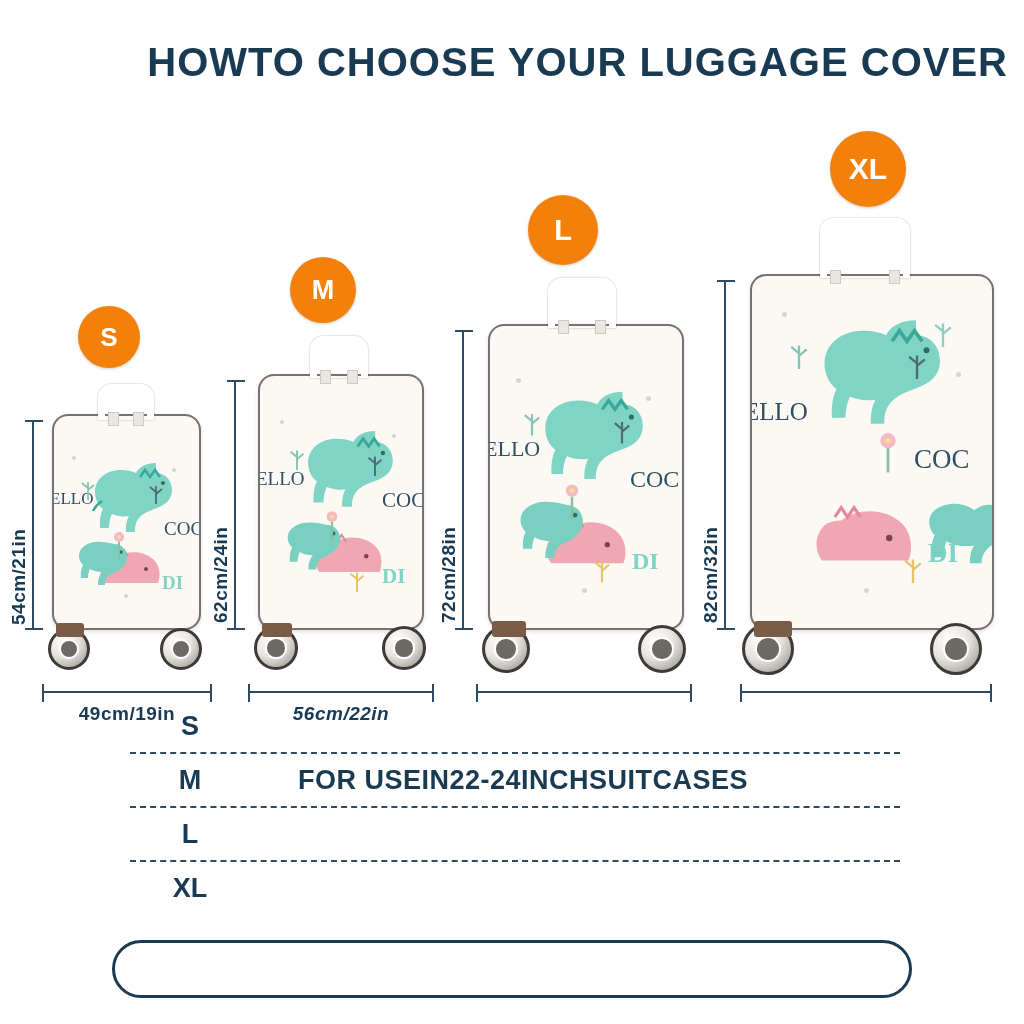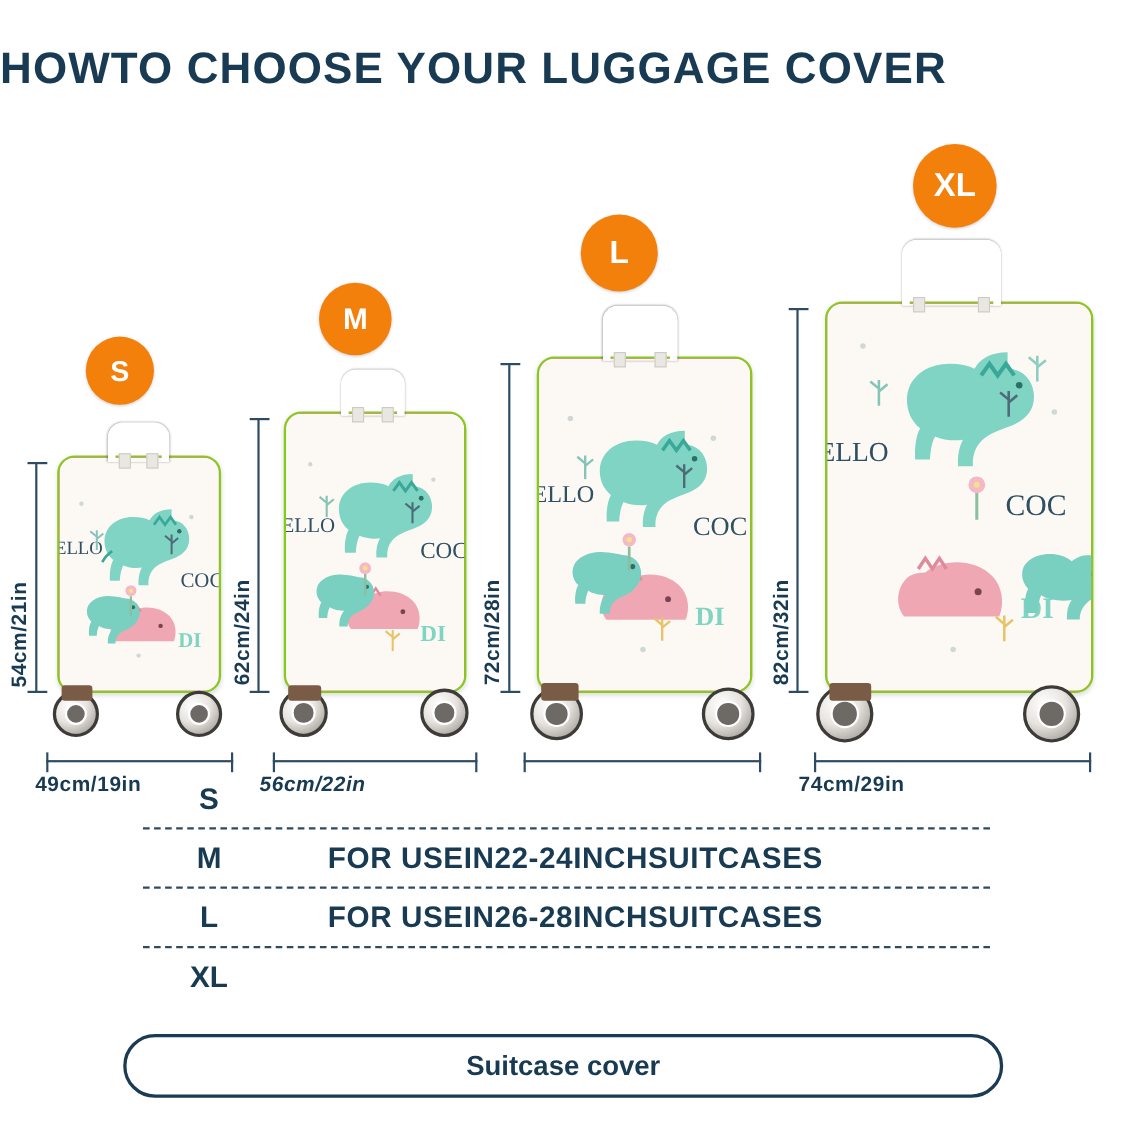--- a/index.html
+++ b/index.html
@@ -15,21 +15,21 @@
     overflow: hidden;
     position: relative;
   }
 
   
   .title {
     position: absolute;
     top: 40px;
     left: 0;
     width: 1008px;
-    text-align: left;
+    text-align: right;
     font-size: 40px;
     font-weight: bold;
     letter-spacing: 1px;
     color: #183a52;
     white-space: nowrap;
   }
 
   
   .diagram {
     position: absolute;
@@ -42,22 +42,22 @@
   .case-group {
     position: absolute;
     bottom: 0;
   }
 
   
   .case {
     position: absolute;
     bottom: 40px;
     border-radius: 16px;
-    background: #ec4899;
-    border: 2px solid #84cc16;
+    background: #b91c1c;
+    border: 2px solid #737373;
     overflow: hidden;
     box-shadow: 0 2px 4px rgba(0,0,0,0.12);
   }
 
   
   .pattern {
     position: absolute;
     inset: 0;
     background: #fcf9f4;
   }
@@ -159,21 +159,21 @@
     transform: rotate(180deg);
     white-space: nowrap;
     letter-spacing: 0.5px;
   }
   .dim-label-h {
     position: absolute;
     font-size: 19px;
     font-weight: bold;
     color: #183a52;
     white-space: nowrap;
-    text-align: left;
+    text-align: center;
     letter-spacing: 0.5px;
   }
 
   
   .table {
     position: absolute;
     left: 130px;
     top: 700px;
     width: 770px;
   }
@@ -497,40 +497,37 @@
         <div class="wheel-inner"></div>
       </div>
     <div class="wheel" style="left:230px; bottom:10px; width:52px; height:52px;">
         <div class="wheel-inner"></div>
       </div>
     <div class="foot" style="left:54px; bottom:48px; width:38px; height:16px;"></div>
 
     <div class="bubble" style="left:130px; bottom:478px; width:76px; height:76px; font-size:30px;">XL</div>
 
     <div class="dim-h" style="left:40px; bottom:-8px; width:252px;"></div>
-    <div class="dim-label-h" style="left:26px; bottom:-40px; width:280px;">74cm/29in</div>
   </div>
 
 </div>
 
 <div class="table">
   <div class="trow">
     <div class="tcode">S</div>
   </div>
   <div class="tdiv"></div>
   <div class="trow">
     <div class="tcode">M</div>
     <div class="tdesc">FOR USEIN22-24INCHSUITCASES</div>
   </div>
   <div class="tdiv"></div>
   <div class="trow">
     <div class="tcode">L</div>
-    <div class="tdesc">FOR USEIN26-28INCHSUITCASES</div>
   </div>
   <div class="tdiv"></div>
   <div class="trow">
     <div class="tcode">XL</div>
   </div>
 </div>
 
 <div class="note">
-  <span class="note-main">Suitcase cover</span>
 </div>
 
 </body></html>

